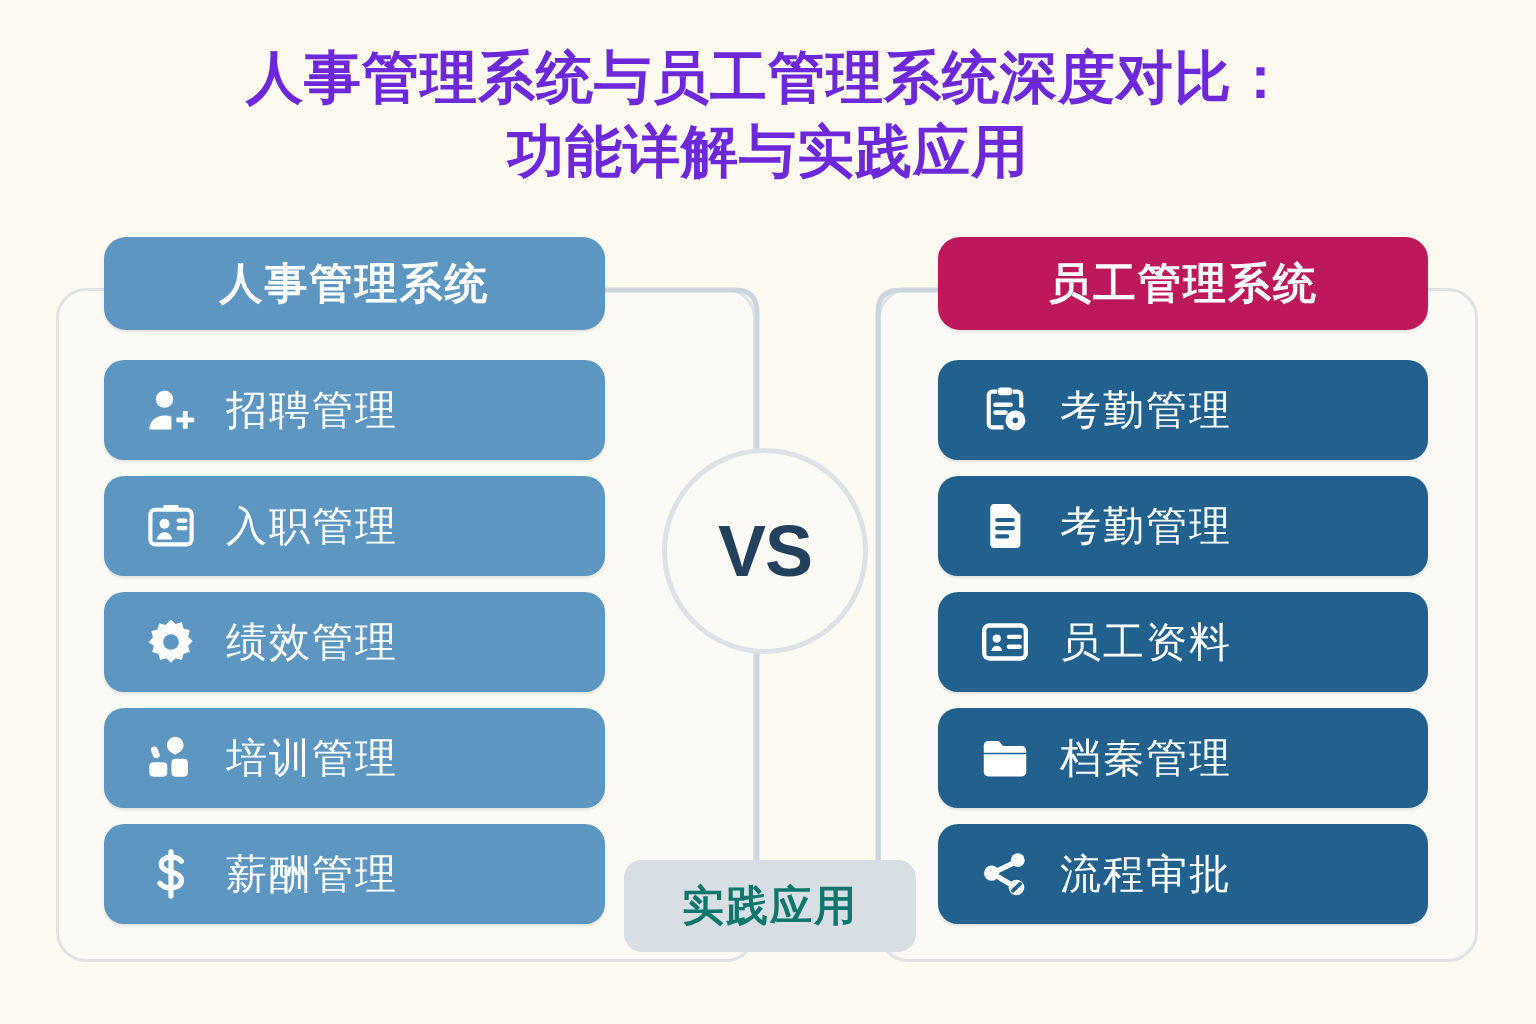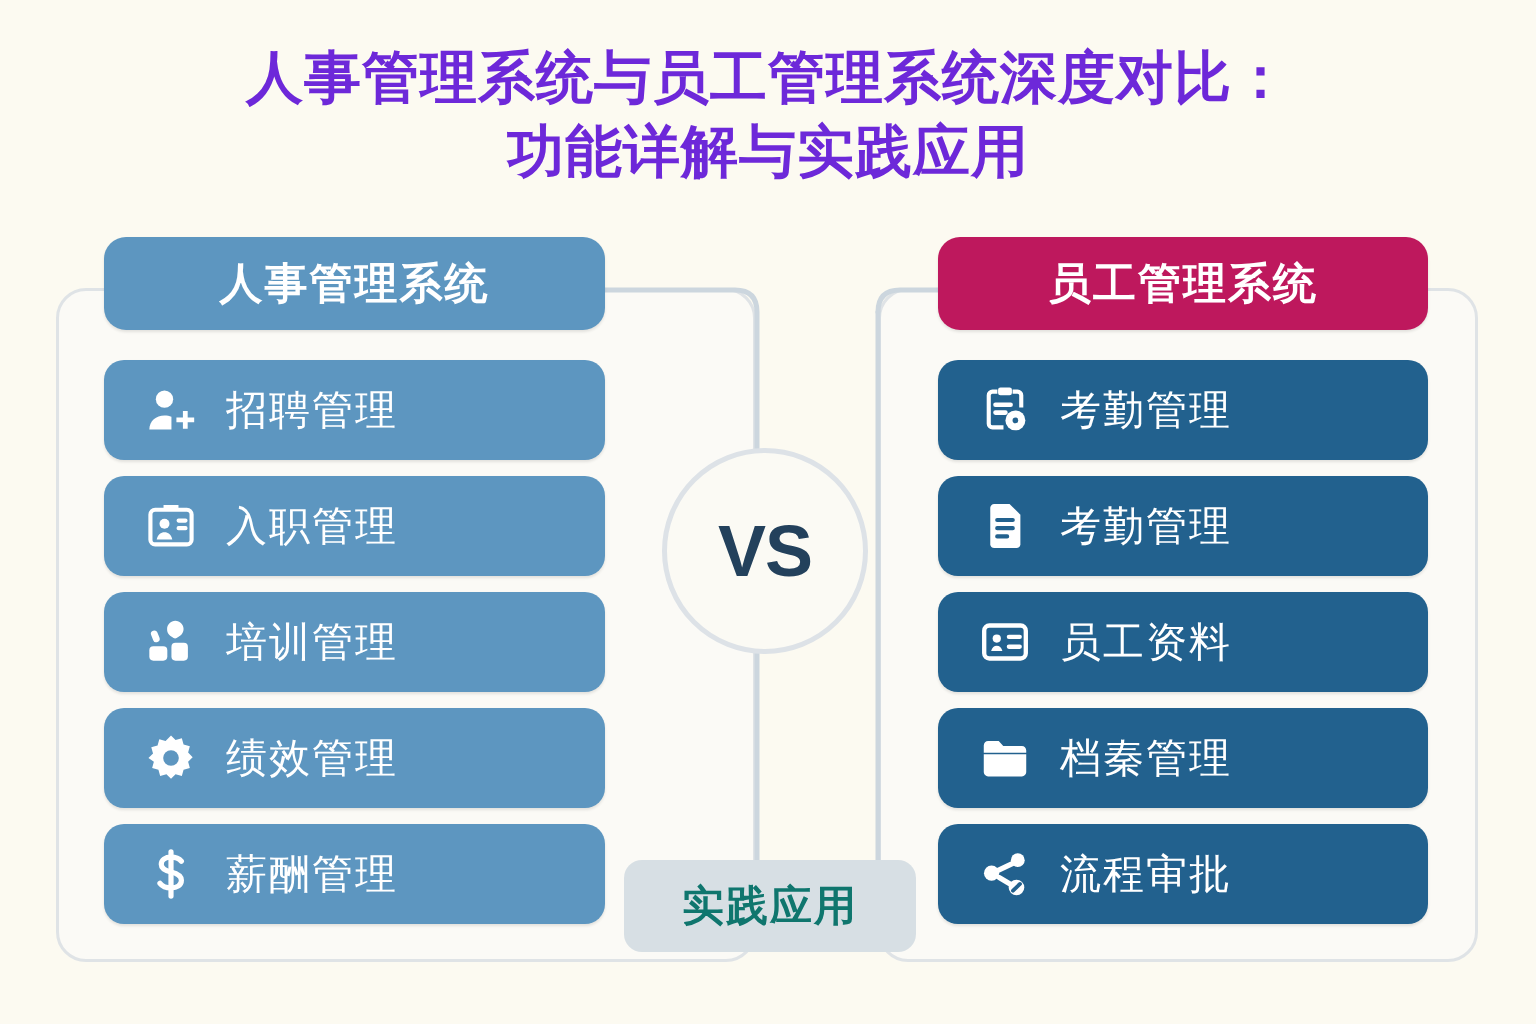--- a/index.html
+++ b/index.html
@@ -216,37 +216,37 @@
           <path d="M5.4 18.2c.5-2.2 1.9-3.3 3.6-3.3s3.1 1.1 3.6 3.3z" fill="#ffffff" stroke="none"></path>
           <path d="M15.5 9.5h3.2M15.5 13h3.2" stroke-linecap="round"></path>
         </svg>
       </span>
       <span class="flabel">入职管理</span>
     </div>
 
     <div class="feature">
       <span class="ficon">
         <svg viewBox="0 0 24 24" fill="#ffffff">
+          <path d="M12 1.6l2.1 2.1 2.9-.8.8 2.9 2.9.8-.8 2.9 2.1 2.1-2.1 2.1.8 2.9-2.9.8-.8 2.9-2.9-.8-2.1 2.1-2.1-2.1-2.9.8-.8-2.9-2.9-.8.8-2.9L1.6 12l2.1-2.1-.8-2.9 2.9-.8.8-2.9 2.9.8z"></path>
+          <circle cx="12" cy="12" r="3.6" fill="#5d96c0"></circle>
+        </svg>
+      </span>
+      <span class="flabel">绩效管理</span>
+    </div>
+
+    <div class="feature">
+      <span class="ficon">
+        <svg viewBox="0 0 24 24" fill="#ffffff">
           <path d="M14 2.2c2.1 0 3.8 1.7 3.8 3.8 0 1.3-.6 2.4-1.6 3.1l-1.6 1.1c-.4.3-1 .3-1.4 0l-1.6-1.1A3.77 3.77 0 0 1 10.2 6c0-2.1 1.7-3.8 3.8-3.8z"></path>
           <rect x="3.2" y="6.6" width="3.1" height="5.6" rx="1.55" transform="rotate(-22 4.75 9.4)"></rect>
           <rect x="2" y="14" width="8.3" height="6.6" rx="1.9"></rect>
           <rect x="12.2" y="12.4" width="7.6" height="8.2" rx="1.9"></rect>
         </svg>
       </span>
       <span class="flabel">培训管理</span>
-    </div>
-
-    <div class="feature">
-      <span class="ficon">
-        <svg viewBox="0 0 24 24" fill="#ffffff">
-          <path d="M12 1.6l2.1 2.1 2.9-.8.8 2.9 2.9.8-.8 2.9 2.1 2.1-2.1 2.1.8 2.9-2.9.8-.8 2.9-2.9-.8-2.1 2.1-2.1-2.1-2.9.8-.8-2.9-2.9-.8.8-2.9L1.6 12l2.1-2.1-.8-2.9 2.9-.8.8-2.9 2.9.8z"></path>
-          <circle cx="12" cy="12" r="3.6" fill="#5d96c0"></circle>
-        </svg>
-      </span>
-      <span class="flabel">绩效管理</span>
     </div>
 
     <div class="feature">
       <span class="ficon">
         <svg viewBox="0 0 24 24" fill="none" stroke="#ffffff" stroke-width="2.4" stroke-linecap="round">
           <path d="M12 1.8v20.4"></path>
           <path d="M16.8 6.1c-1-1.2-2.8-1.9-4.8-1.9-2.6 0-4.5 1.3-4.5 3.3 0 2 1.7 2.9 4.5 3.6 2.9.7 4.8 1.6 4.8 3.8 0 2.2-2 3.5-4.8 3.5-2.2 0-4.1-.8-5.1-2.1"></path>
         </svg>
       </span>
       <span class="flabel">薪酬管理</span>

